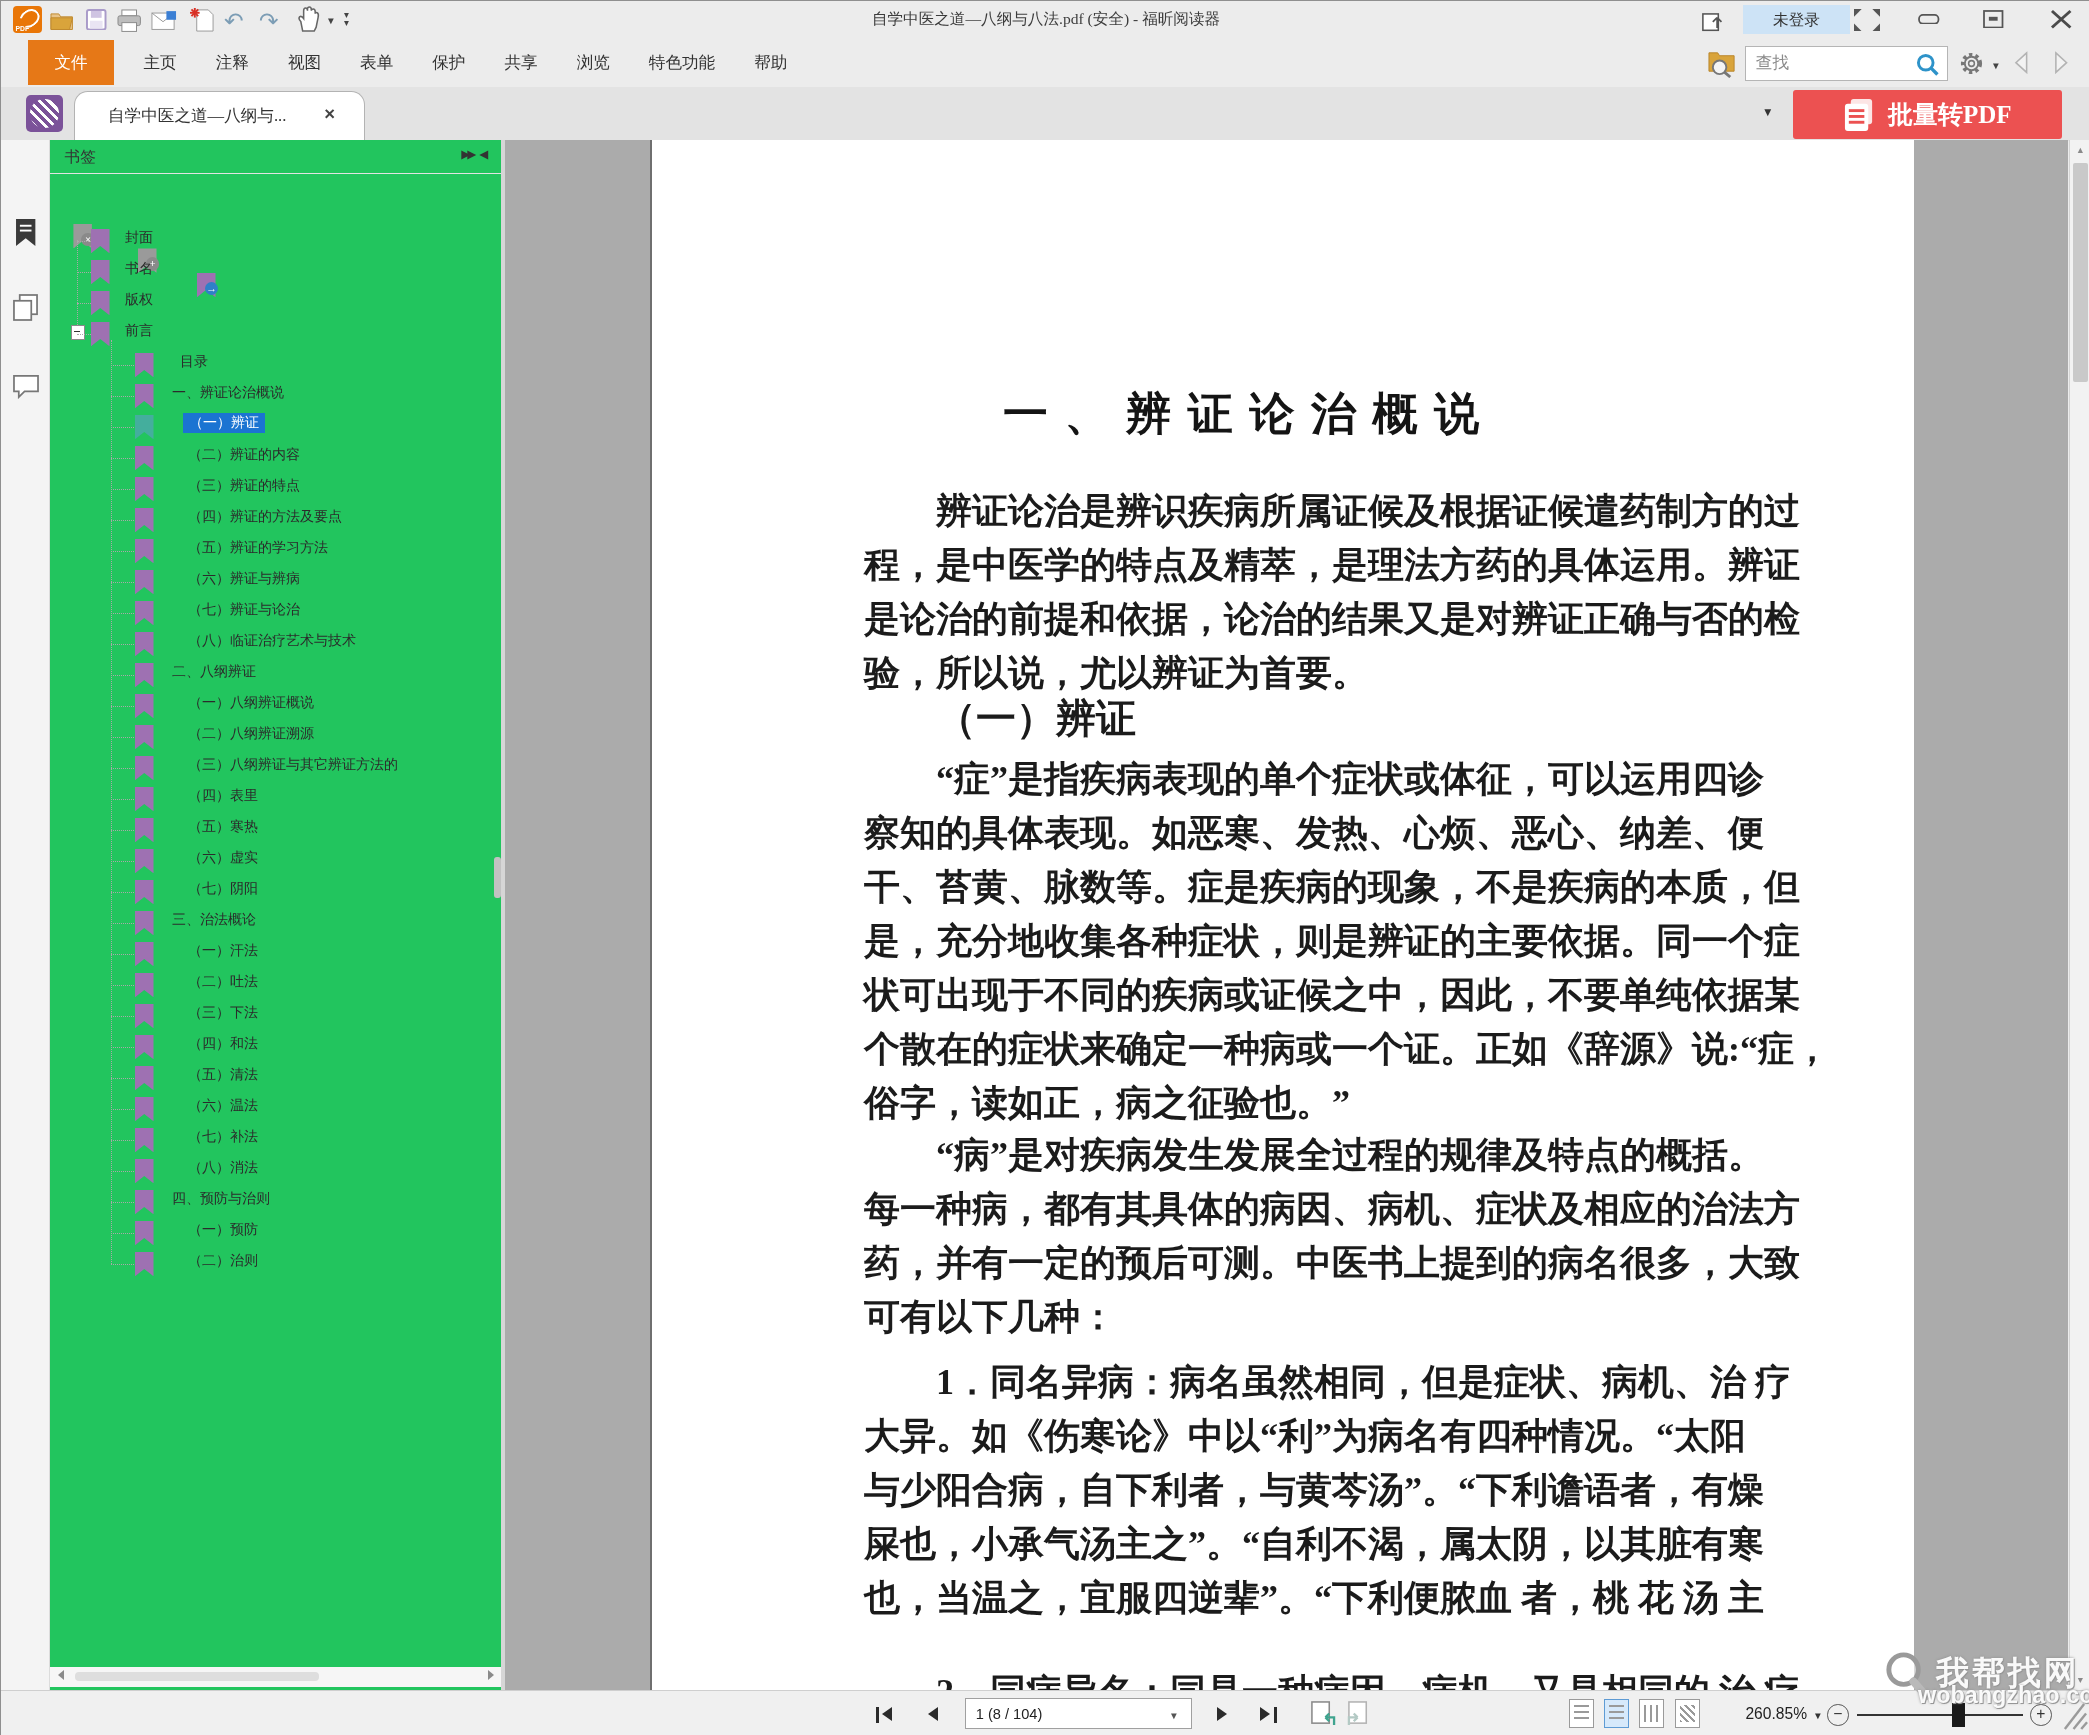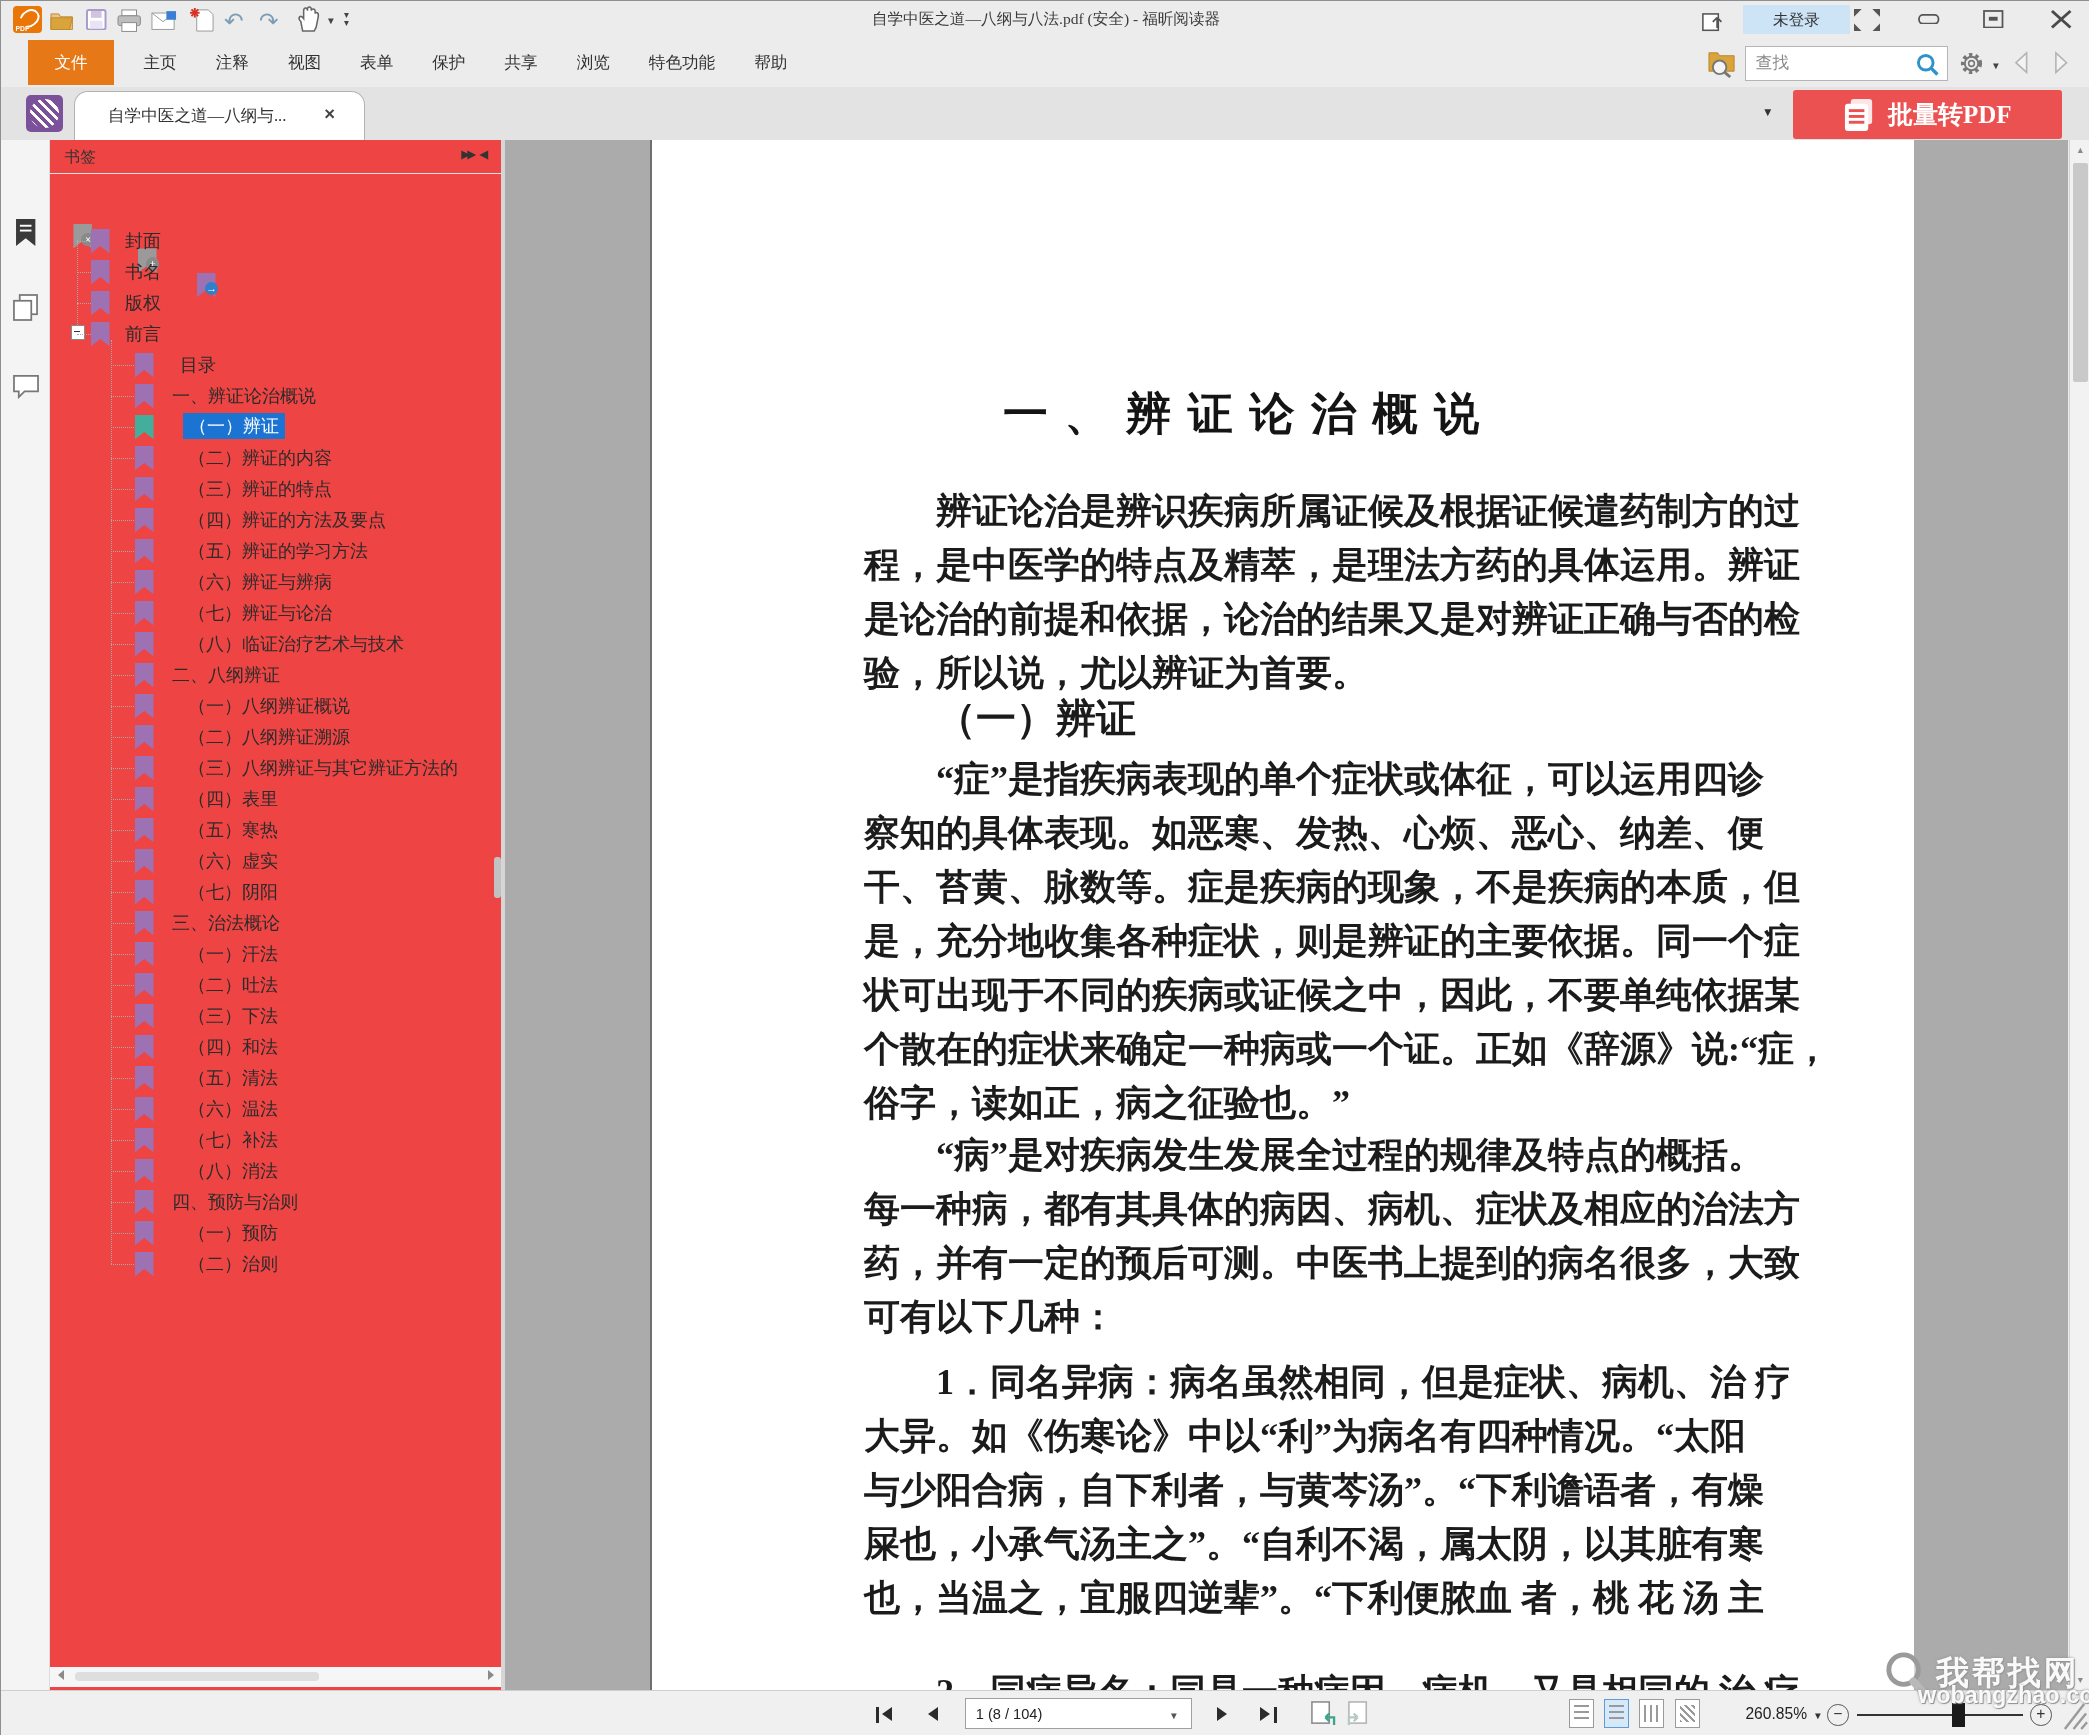--- a/index.html
+++ b/index.html
@@ -35,42 +35,42 @@
   .doc-tab{position:absolute;left:73px;top:3.9px;width:291px;height:50px;background:#fff;border:1px solid #b3b3b3;border-bottom:none;
            border-radius:13.7px 13.7px 0 0;box-sizing:border-box;}
   .doc-tab-label{position:absolute;left:33px;top:12.7px;font-size:16.6px;color:#333;}
   .tab-close{position:absolute;right:29px;top:10.7px;font-size:18.5px;color:#444;font-weight:bold;}
   .tabs-dropdown{position:absolute;left:1761px;top:17.6px;color:#333;font-size:11.7px;}
   .batch-btn{position:absolute;left:1792px;top:2.9px;width:269px;height:49px;background:#EC5151;border-radius:2.9px;
              color:#fff;display:flex;align-items:center;justify-content:center;gap:11.7px;font-size:25px;font-weight:bold;}
   
   .iconstrip{position:absolute;left:0;top:139px;width:49px;height:1550px;background:#f4f4f4;border-right:1px solid #dcdcdc;box-sizing:border-box;}
   
-  .panel{position:absolute;left:49px;top:139px;width:452px;height:1550px;background:#ef4444;overflow:hidden;}
+  .panel{position:absolute;left:49px;top:139px;width:452px;height:1550px;background:#22c55e;overflow:hidden;}
   .panel-header{position:absolute;left:14.6px;top:6.8px;font-size:15.6px;color:#333;}
   .panel-chevrons{position:absolute;right:13.7px;top:6.8px;font-size:11.7px;color:#333;letter-spacing:-2.9px;}
   .panel-sep{position:absolute;left:0;top:33px;width:452px;height:1px;background:#e3e3e3;}
   .bm-toolbar{position:absolute;left:0;top:41px;height:33px;}
   .flagicon{position:relative;width:18.5px;height:24.4px;}
   .flag-shape{position:absolute;left:0;top:0;width:18.5px;height:24.4px;background:#9a9a9a;
               clip-path:polygon(0 0,100% 0,100% 100%,50% 70%,0 100%);}
   .flag-shape.purple{background:#9E71B2;}
   .badge{position:absolute;left:7.8px;top:8.8px;width:13.7px;height:13.7px;border-radius:50%;background:#8a8a8a;color:#fff;
          font-size:10.7px;line-height:13.7px;text-align:center;font-weight:bold;}
   .badge.blue{background:#2F80C8;}
   
   .tree{position:absolute;left:0;top:85px;width:452px;}
   .bm-row{position:relative;height:31px;}
   .bm-row::before{content:"";position:absolute;top:50%;left:27px;width:13.7px;border-top:1px dotted #a9a9a9;}
   .bm-row.child::before{left:61px;width:23.4px;}
   .bm-flag{position:absolute;left:41px;top:3.9px;width:18.5px;height:24.4px;background:#9E71B2;
            clip-path:polygon(0 0,100% 0,100% 100%,50% 70%,0 100%);}
   .bm-row.child .bm-flag{left:85px;}
   .bm-row.selected .bm-flag{background:#44AE9D;}
-  .bm-label{position:absolute;top:3.9px;font-size:18px;color:#2b2b2b;white-space:nowrap;font-family:Liberation Mono, monospace;}
+  .bm-label{position:absolute;top:3.9px;font-size:14px;color:#2b2b2b;white-space:nowrap;font-family:Liberation Mono, monospace;}
   .bm-row.root .bm-label{left:75px;}
   .bm-row.toc .bm-label{left:130px;}
   .bm-row.sec .bm-label{left:122px;}
   .bm-row.sub .bm-label{left:138px;}
   .bm-row.selected .bm-label{background:#1B74D2;color:#fff;padding:1px 5.9px;top:2px;left:133px;}
   .vline{position:absolute;border-left:1px dotted #a9a9a9;}
   .minus-box{position:absolute;left:20.5px;top:185px;width:12.7px;height:12.7px;border:1px solid #8a8a8a;background:#fff;}
   .minus-box::after{content:"";position:absolute;left:2px;top:4.9px;width:6.8px;border-top:1px solid #333;}
   .hscroll{position:absolute;left:0;top:1527px;width:452px;height:19.5px;background:#f6f6f6;}
   .hs-arrow{position:absolute;top:2.9px;width:0;height:0;border-top:5.9px solid transparent;border-bottom:5.9px solid transparent;}

